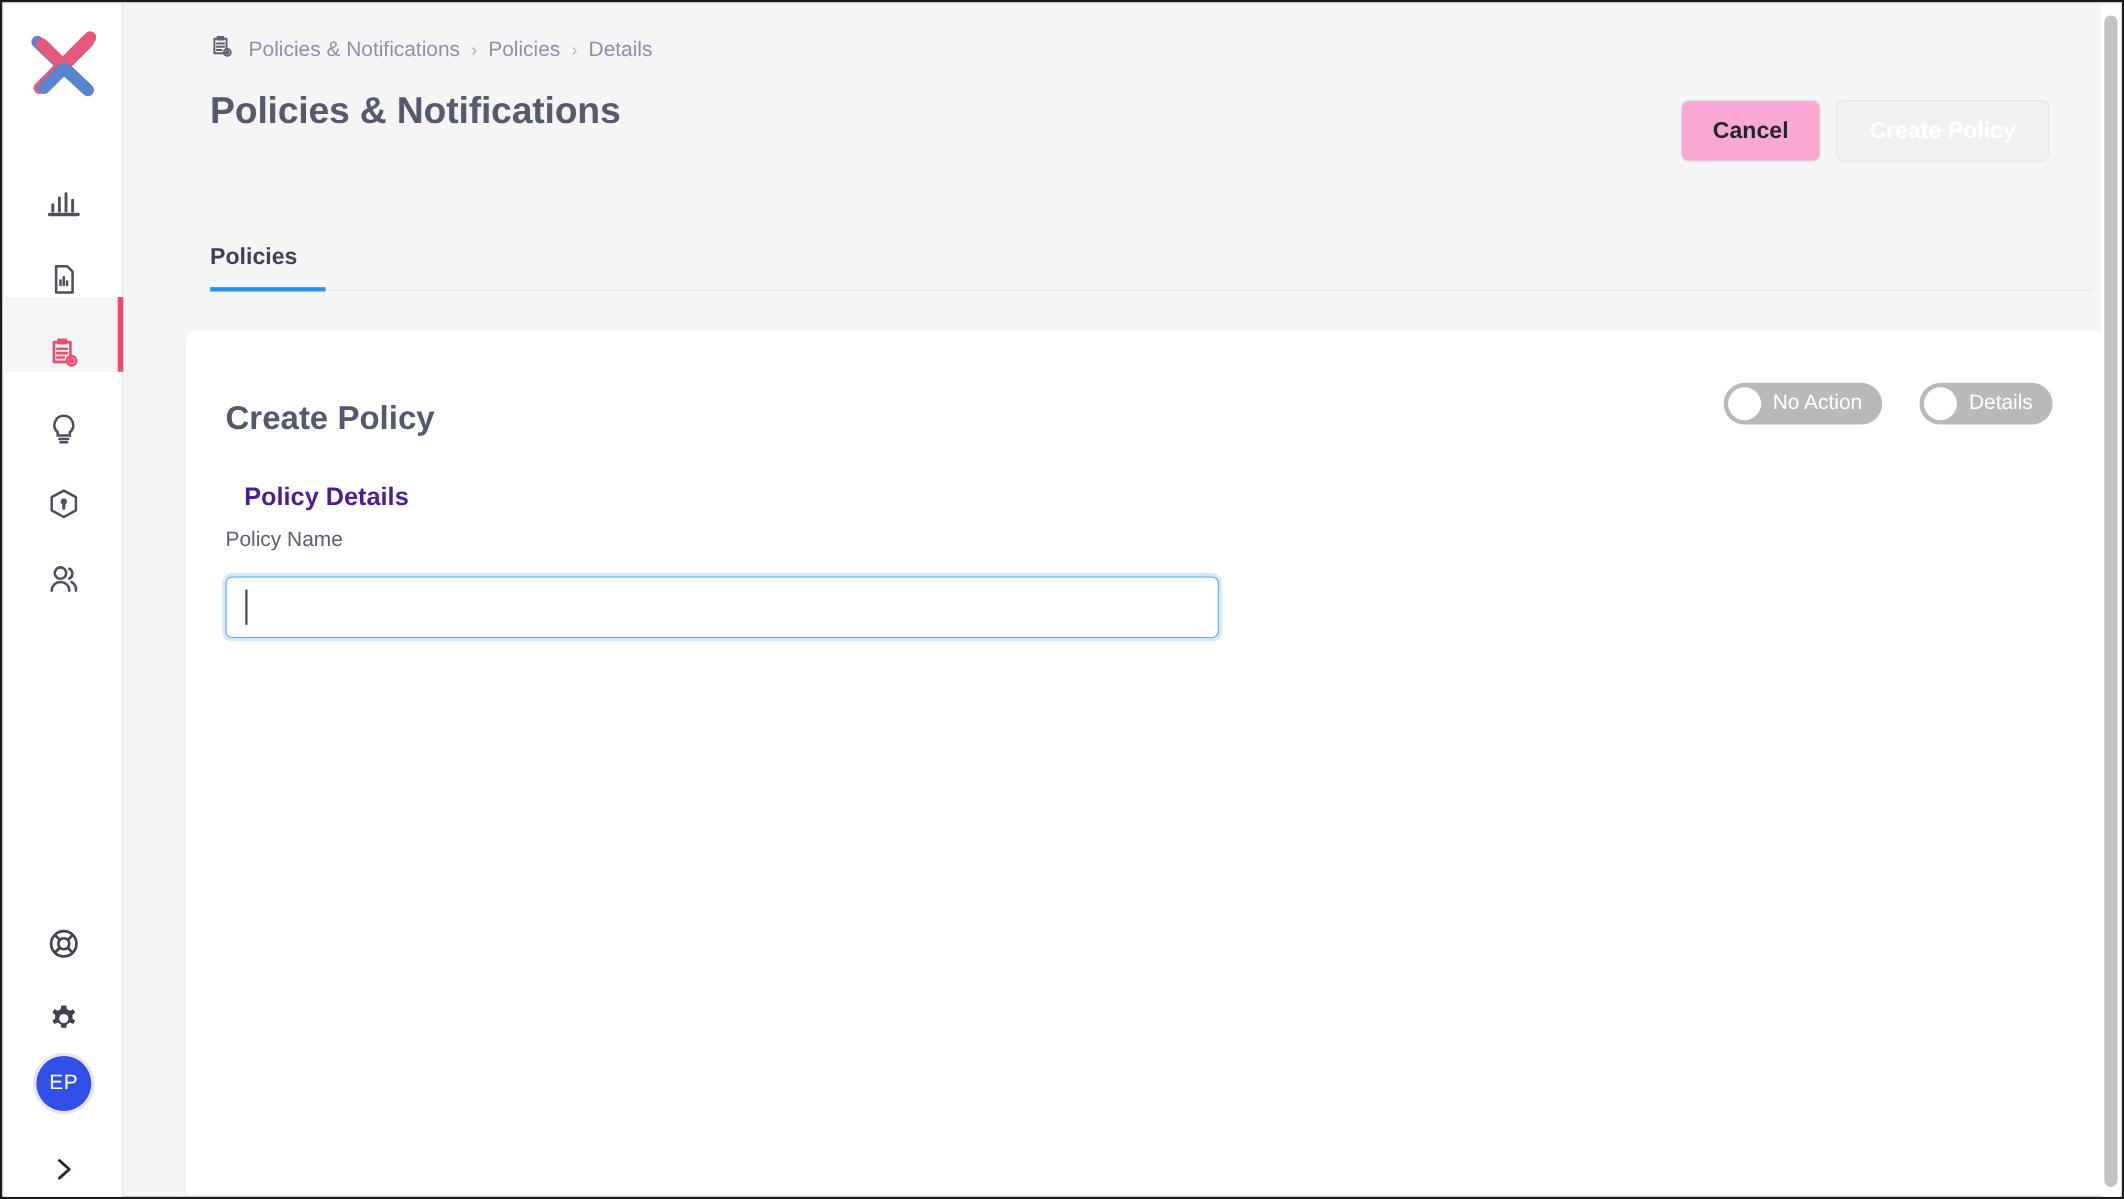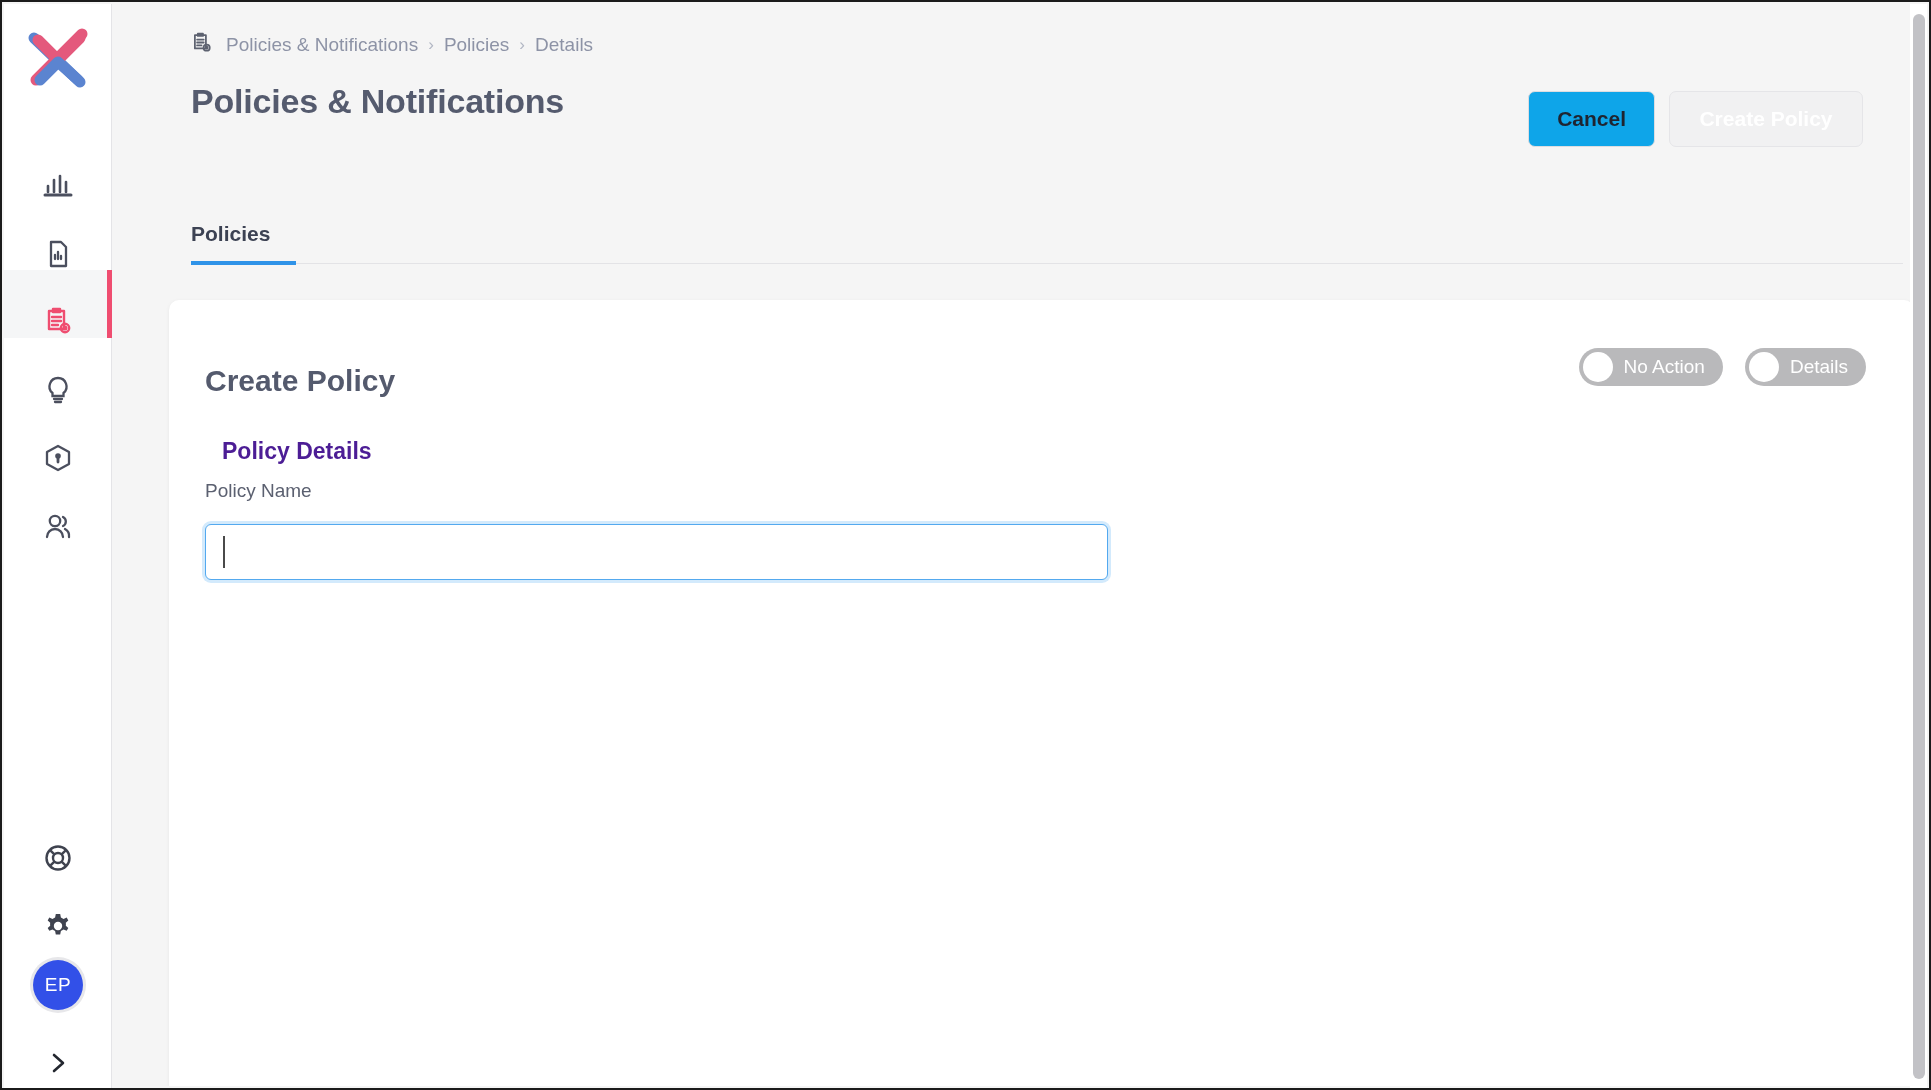--- a/index.html
+++ b/index.html
@@ -112,21 +112,21 @@
     padding: 0 28px;
     border-radius: 7px;
     font-size: 21px;
     font-weight: bold;
     display: flex;
     align-items: center;
     justify-content: center;
     cursor: pointer;
   }
   .btn-cancel {
-    background: #0ea5e9;
+    background: #f9a8d4;
     border: 1px solid #dcdde1;
     color: #1f2430;
     min-width: 124px;
   }
   .btn-create {
     background: #f1f1f2;
     border: 1px solid #e5e5e8;
     color: #ffffff;
     min-width: 194px;
     cursor: default;
@@ -168,21 +168,21 @@
     bottom: 0;
     background: #ffffff;
     border-radius: 10px 10px 0 0;
     box-shadow: 0 1px 4px rgba(0,0,0,0.06);
   }
 
   .toggles {
     position: absolute;
     right: 48px; top: 48px;
     display: flex;
-    gap: 22px;
+    gap: 34px;
   }
   .toggle {
     height: 38px;
     border-radius: 19px;
     background: #b9b9bb;
     display: flex;
     align-items: center;
     padding: 0 18px 0 4px;
     gap: 11px;
     cursor: pointer;

